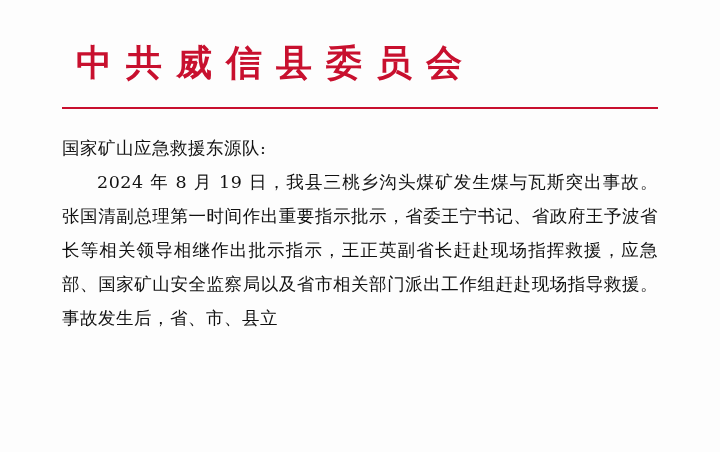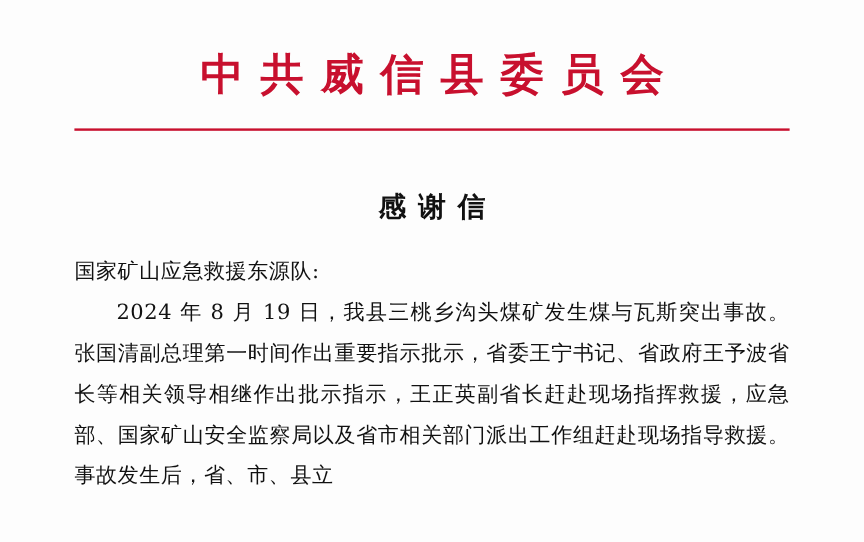--- a/index.html
+++ b/index.html
@@ -15,21 +15,20 @@
   }
   .page {
     position: relative;
     width: 720px;
     height: 452px;
     background: #fdfdfd;
     box-sizing: border-box;
     padding: 0 62px;
   }
   .letterhead {
-    text-align: center;
     padding-top: 40px;
   }
   .letterhead-title {
     color: #c8102e;
     font-size: 36px;
     font-weight: bold;
     letter-spacing: 14px;
     text-indent: 14px;
     line-height: 1.25;
     font-family: "DejaVu Serif", "Liberation Serif", serif;
@@ -71,20 +70,19 @@
 </head>
 <body>
 
 <div class="page">
 
   <div class="letterhead">
     <div class="letterhead-title">中共威信县委员会</div>
     <div class="letterhead-rule"></div>
   </div>
 
-  <div class="doc-title">感谢信</div>
 
   <div class="body-block">
     <p class="salutation">国家矿山应急救援东源队:</p>
     <p class="paragraph">2024 年 8 月 19 日，我县三桃乡沟头煤矿发生煤与瓦斯突出事故。张国清副总理第一时间作出重要指示批示，省委王宁书记、省政府王予波省长等相关领导相继作出批示指示，王正英副省长赶赴现场指挥救援，应急部、国家矿山安全监察局以及省市相关部门派出工作组赶赴现场指导救援。事故发生后，省、市、县立</p>
   </div>
 
 </div>
 
 </body></html>

